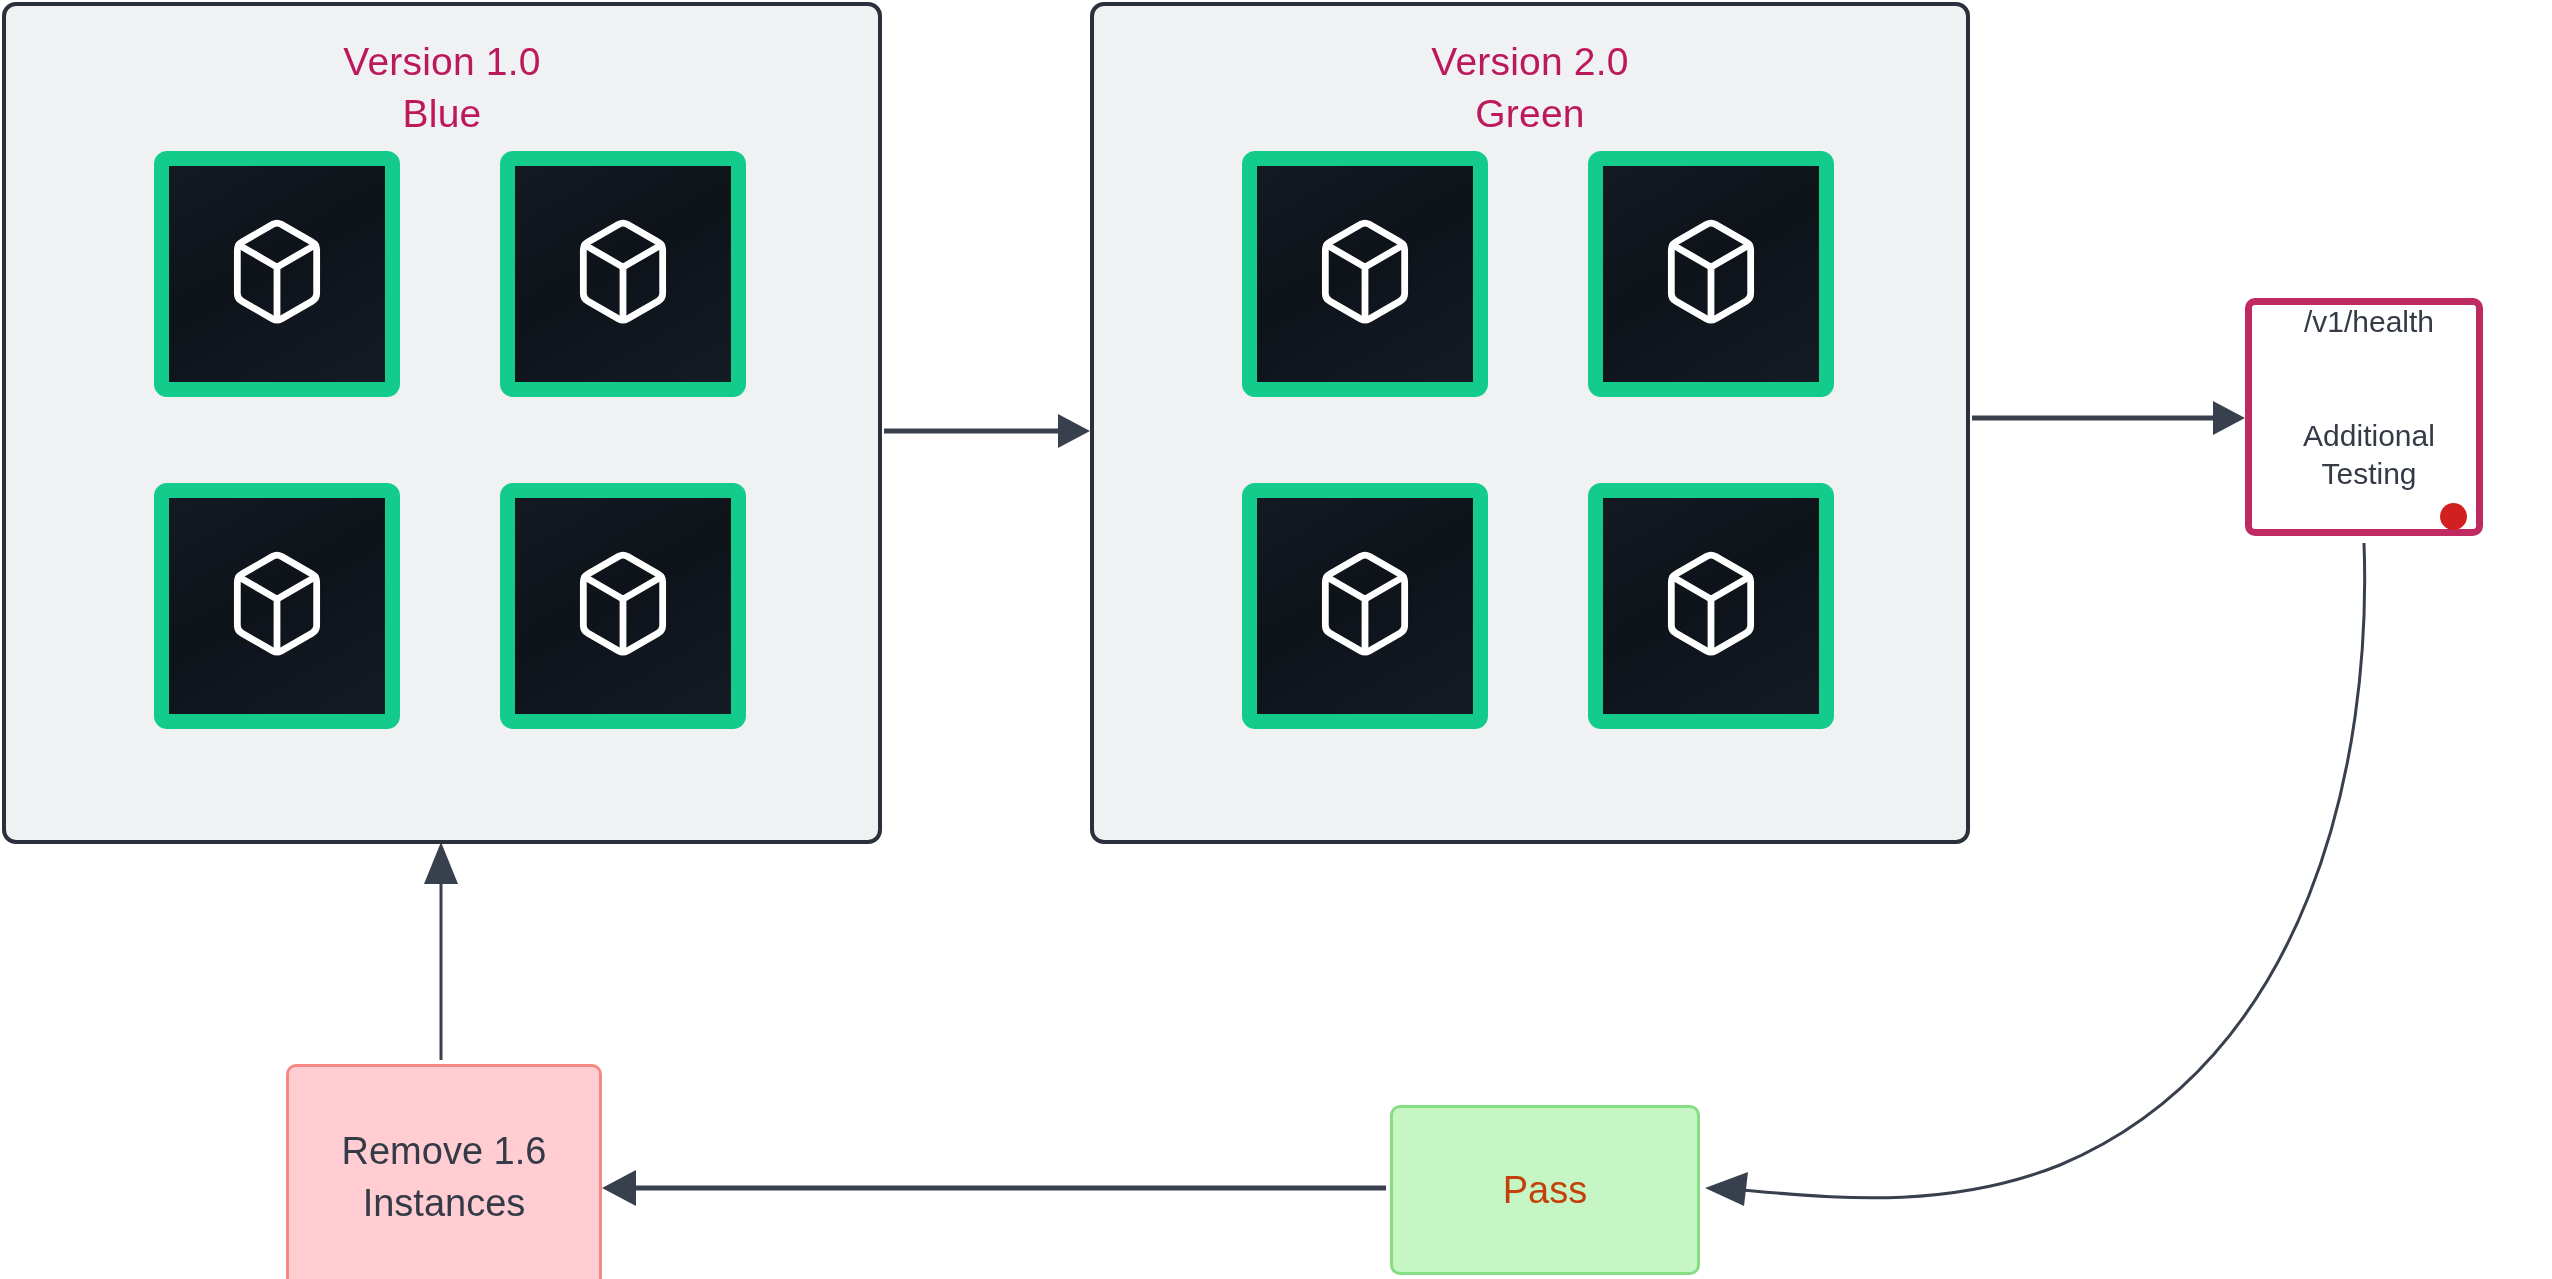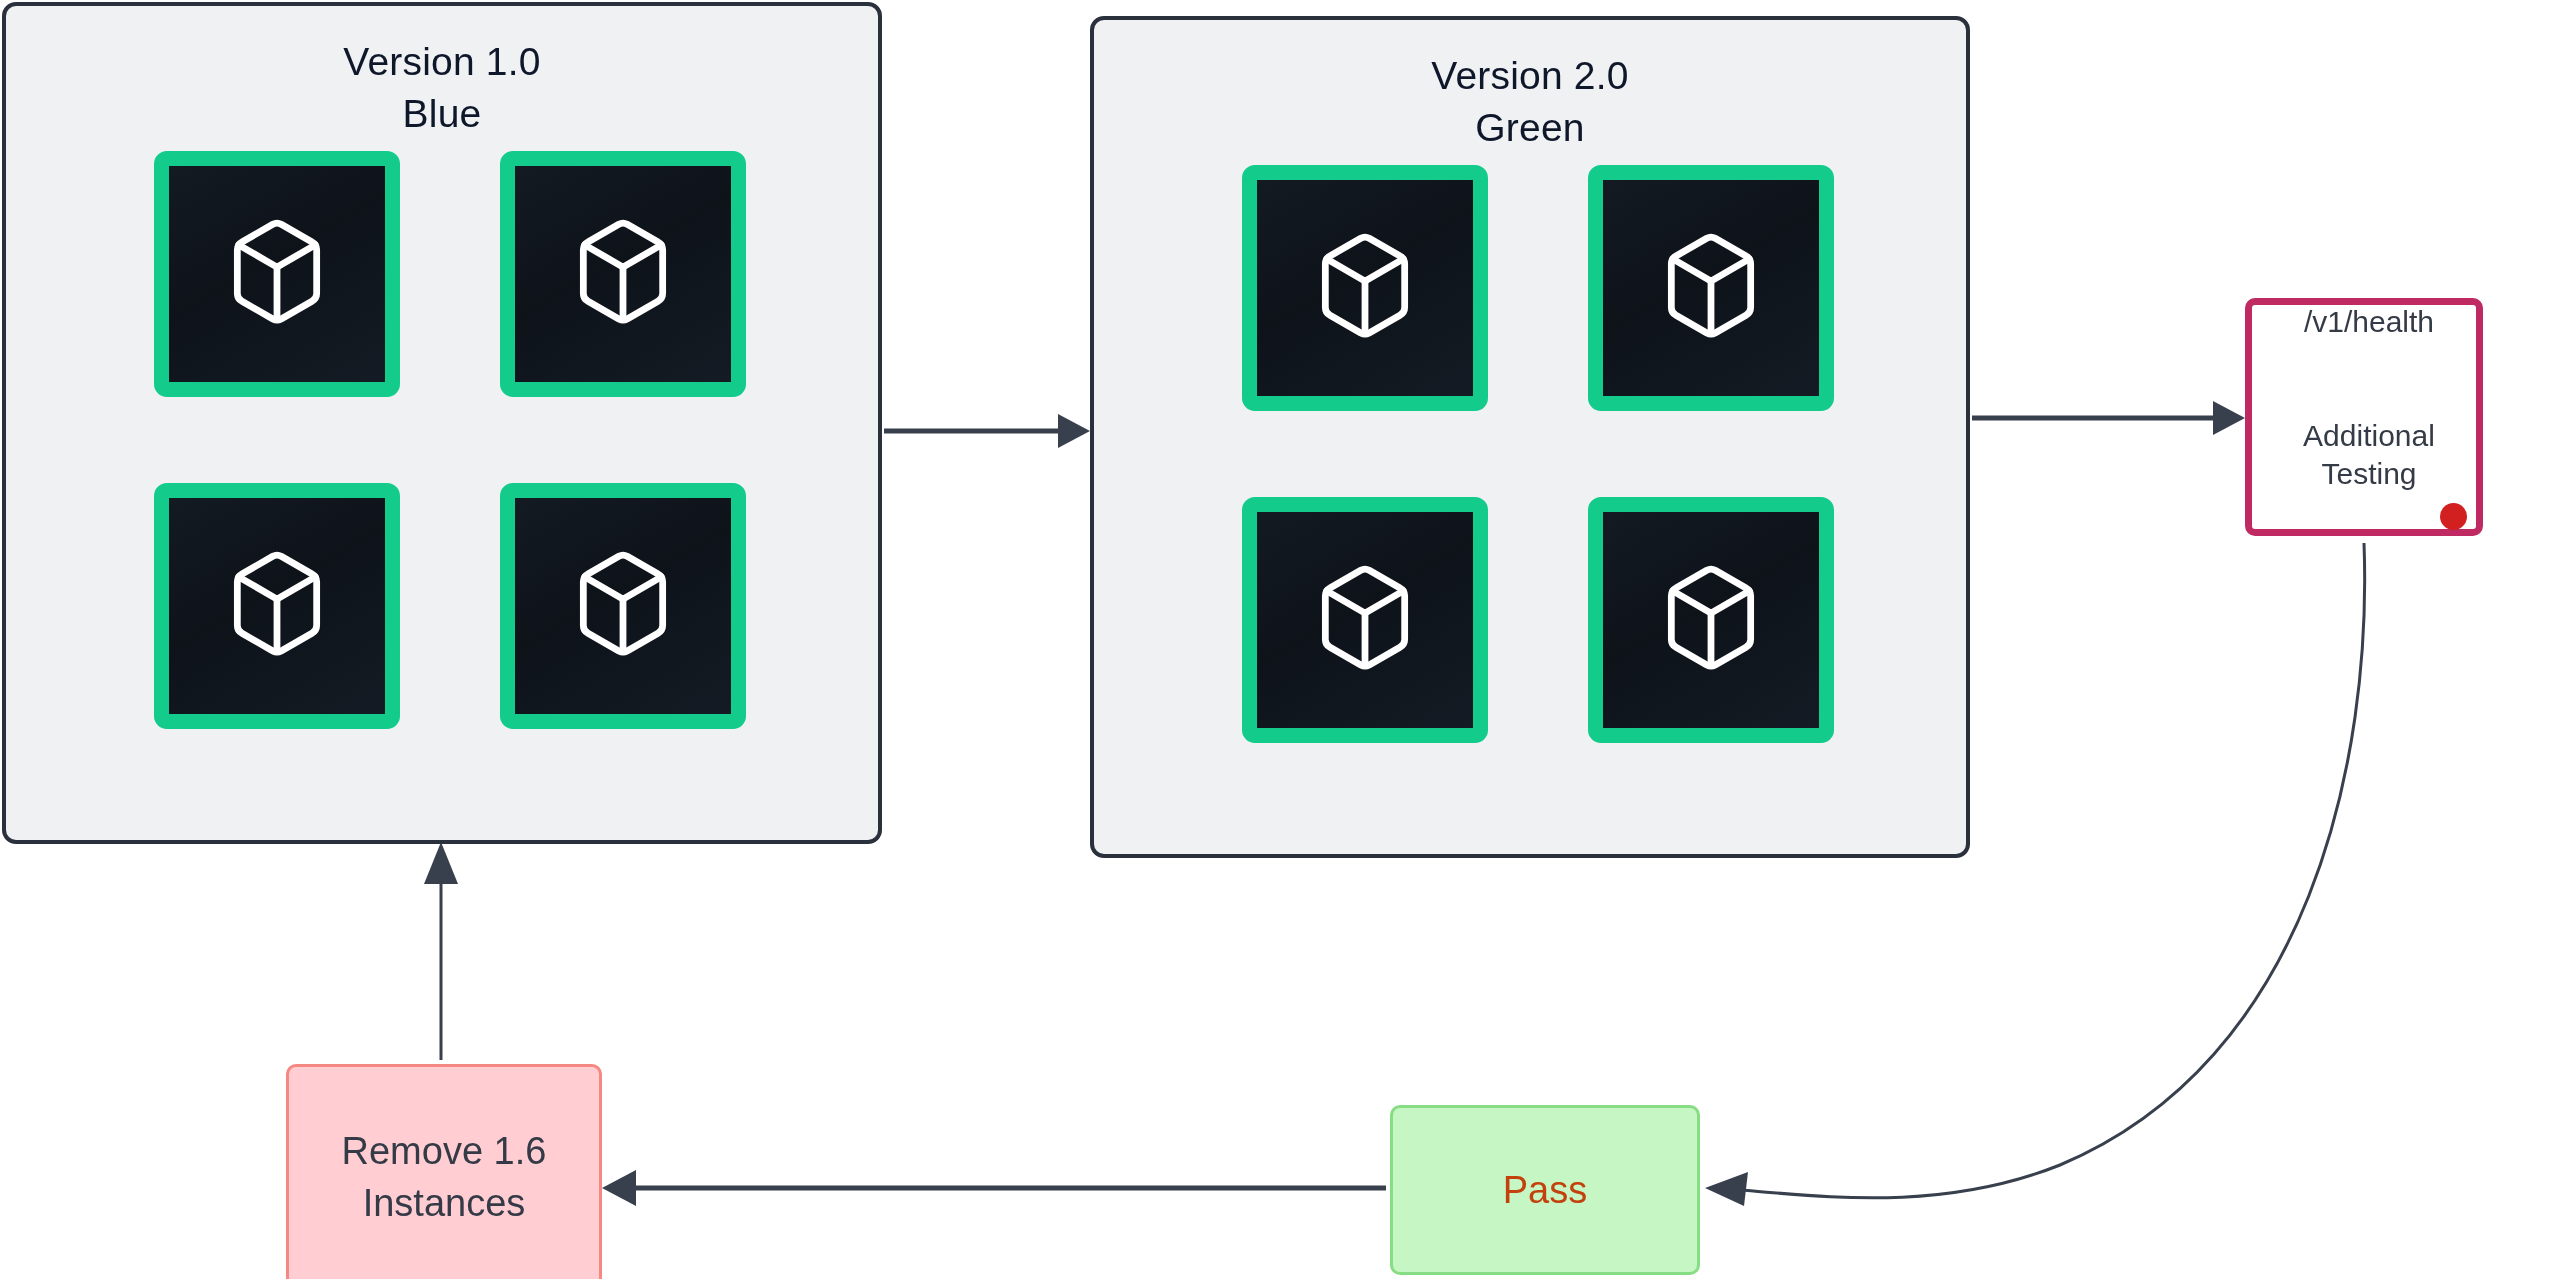--- a/index.html
+++ b/index.html
@@ -21,29 +21,29 @@
 
   
   .version-panel {
     position: absolute;
     background: #eff1f3;
     border: 4px solid #2b313c;
     border-radius: 14px;
     box-sizing: border-box;
   }
   #panel-blue  { left: 2px;    top: 2px; width: 880px; height: 842px; }
-  #panel-green { left: 1090px; top: 16px; width: 880px; height: 842px; }
+  #panel-green { left: 1090px; top: 2px; width: 880px; height: 842px; }
 
   .panel-title {
     position: absolute;
     left: 0;
     right: 0;
     top: 30px;
     text-align: center;
-    color: #0f172a;
+    color: #be185d;
     font-size: 39px;
     line-height: 52px;
     letter-spacing: 0.2px;
     white-space: pre-line;
     user-select: none;
   }
 
   
   .card-grid {
     position: absolute;

